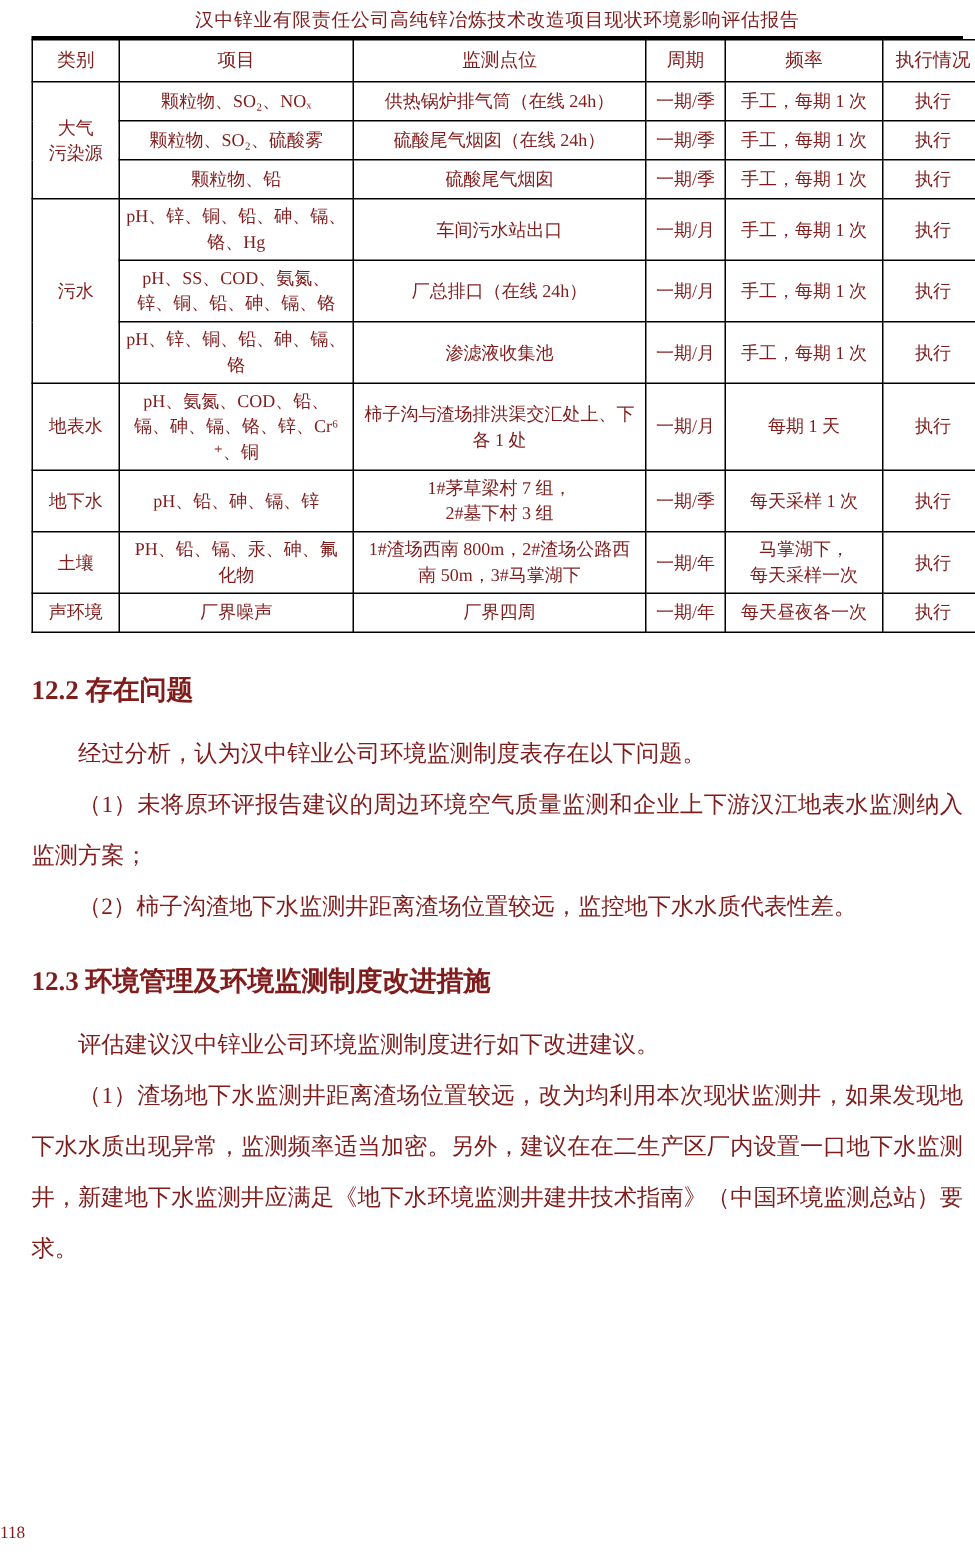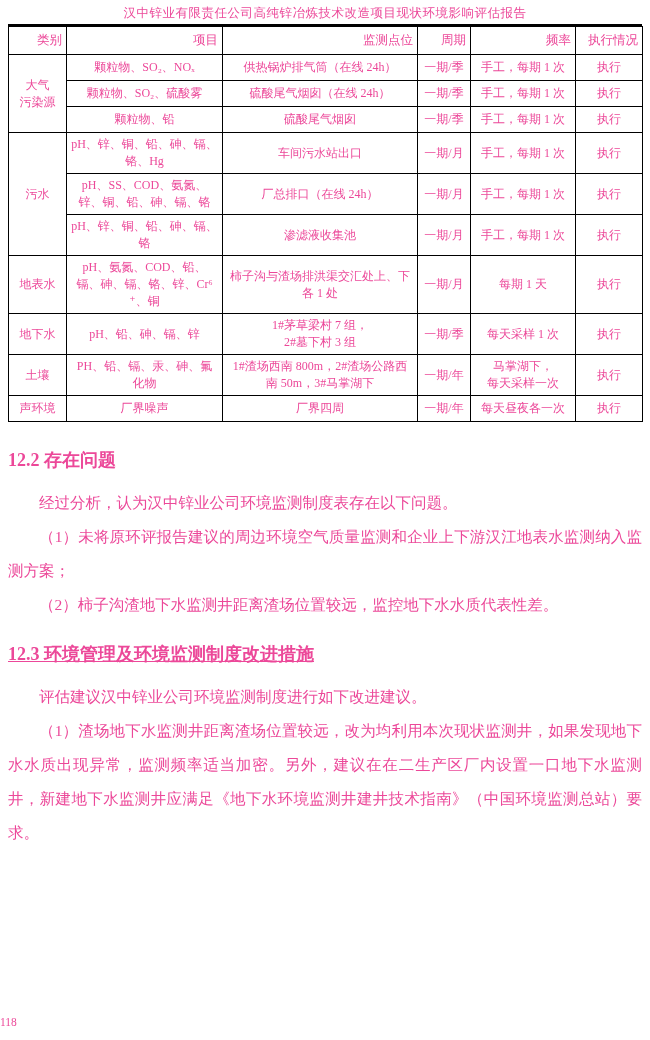--- a/index.html
+++ b/index.html
@@ -1,24 +1,25 @@
 <!DOCTYPE html>
 <html><head>
 <meta charset="utf-8">
 <style>
   html,body{margin:0;padding:0;background:#e8e8e8;}
   .page{
     position:relative;
     width:650px;height:1040px;
     margin:0 auto;
     background:#ffffff;
-    color:#ec4899;
+    color:#7f1d1d;
     font-family:"Liberation Serif","DejaVu Serif",serif;
     overflow:hidden;
     box-sizing:border-box;
+    padding-left:13px;
   }
   
   .doc-header{
     padding-top:5px;
     text-align:center;
     font-size:12.5px;
     letter-spacing:.5px;
     line-height:16px;
   }
   .header-rule{
@@ -46,31 +47,31 @@
     padding:3px 4px;
     text-align:center;
     vertical-align:middle;
     font-weight:normal;
     line-height:17px;
     white-space:pre-line;
     word-break:break-all;
     height:26px;
     box-sizing:border-box;
   }
-  table.mt th{height:28px;font-size:12.5px;text-align:right;}
+  table.mt th{height:28px;font-size:12.5px;}
   table.mt td.al{text-align:center;}
   
   .body-text{margin:0 8px;}
   h2.sec{
     font-size:18px;
     font-weight:bold;
     margin:26px 0 14px 0;
     line-height:24px;
   }
-  h2.sec.second{margin-top:20px;text-decoration:underline;}
+  h2.sec.second{margin-top:20px;}
   p.para{
     margin:0;
     font-size:15.5px;
     line-height:34px;
     text-align:justify;
     text-indent:2em;
   }
   
   .page-number{
     position:absolute;

